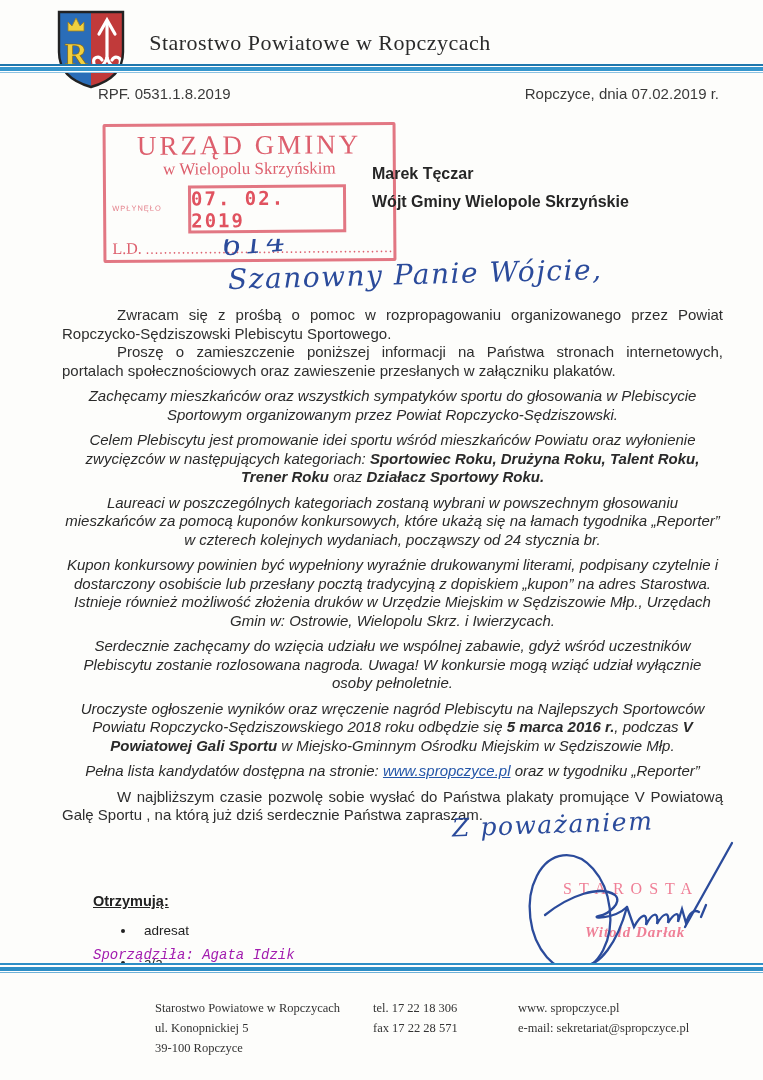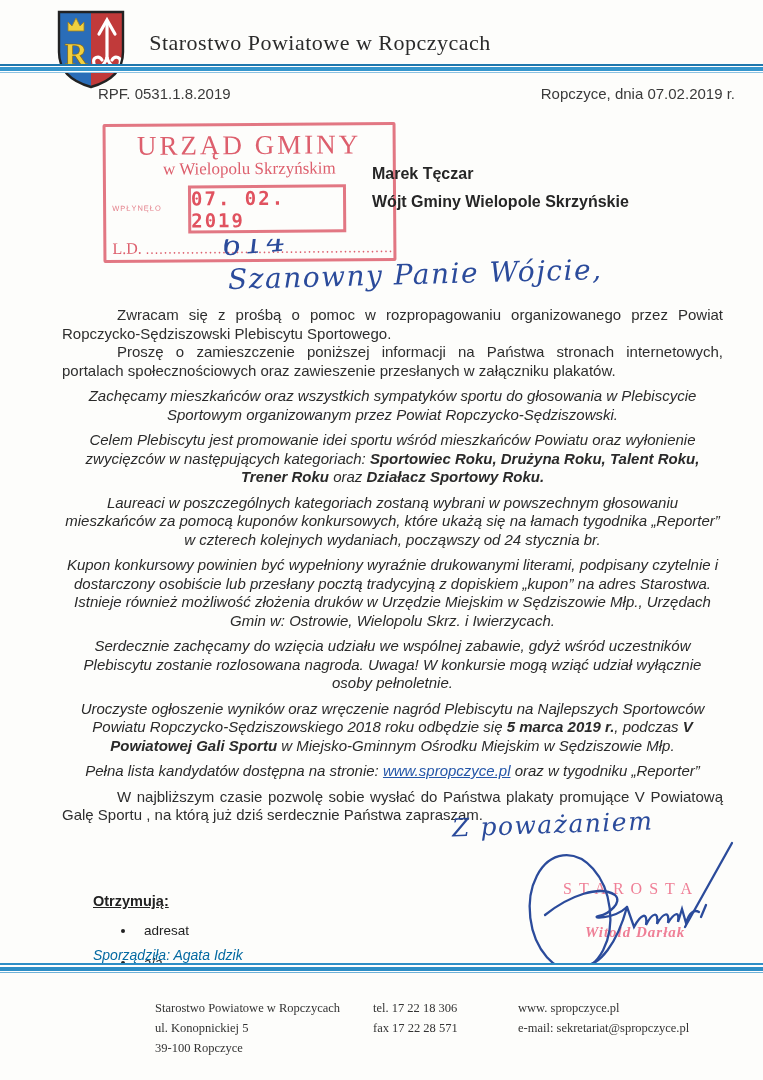--- a/index.html
+++ b/index.html
@@ -32,21 +32,21 @@
     background:linear-gradient(to bottom,
       #2d8ec6 0,#2d8ec6 2px,
       #ffffff 2px,#ffffff 4px,
       #2d8ec6 4px,#2d8ec6 8px,
       #ffffff 8px,#ffffff 9px,
       #6fb2d8 9px,#6fb2d8 10px,
       transparent 10px);
   }
   .ref-row{position:absolute;top:85px;left:0;width:763px;font-size:15px;color:#3a3a3a;}
   .ref-number{position:absolute;left:98px;}
-  .place-date{position:absolute;right:28px;}
+  .place-date{position:absolute;right:44px;}
   
   .stamp{
     position:absolute;left:103px;top:123px;width:287px;height:133px;
     border:3px solid rgba(221,95,109,.85);border-radius:2px;
     color:#dd5f6d;transform:rotate(-.4deg);
     font-family:"Liberation Serif","DejaVu Serif",serif;
   }
   .stamp-office{font-size:27px;letter-spacing:3px;text-align:center;margin-top:4px;}
   .stamp-loc{font-size:17px;text-align:center;margin-top:-2px;}
   .stamp-mid{position:relative;height:48px;margin-top:6px;}
@@ -97,21 +97,21 @@
     position:absolute;left:585px;top:924px;font-size:15px;font-weight:bold;font-style:italic;
     color:#ef7f96;font-family:"Liberation Serif","DejaVu Serif",serif;letter-spacing:1px;
   }
   .sig-strokes{position:absolute;left:515px;top:815px;width:250px;height:170px;}
   
   .distribution{position:absolute;left:93px;top:893px;font-family:Liberation Sans, sans-serif;color:#222;}
   .dist-label{font-size:14.5px;font-weight:bold;text-decoration:underline;}
   .dist-list{margin:4px 0 0 30px;padding:0;font-size:13.5px;line-height:1.4;}
   .dist-list li{margin:13px;padding-left:8px;}
   .prepared{position:absolute;left:93px;top:947px;font-size:14px;font-style:italic;
-    font-family:Liberation Sans, sans-serif;color:#0369a1;}
+    font-family:Liberation Mono, monospace;color:#a21caf;}
   
   .footer{position:absolute;top:998px;left:0;width:763px;font-family:"Liberation Serif","DejaVu Serif",serif;
     font-size:12.5px;line-height:1.6;color:#333;}
   .footer .col{position:absolute;top:0;}
   .f-address{left:155px;}
   .f-contact{left:373px;}
   .f-online{left:518px;}
 </style>
 </head>
 <body>
@@ -171,21 +171,21 @@
   <div class="hand greeting">Szanowny Panie Wójcie,</div>
 
   <div class="body-text">
     <p class="no-gap">Zwracam się z prośbą o pomoc w rozpropagowaniu organizowanego przez Powiat Ropczycko-Sędziszowski Plebiscytu Sportowego.</p>
     <p>Proszę o zamieszczenie poniższej informacji na Państwa stronach internetowych, portalach społecznościowych oraz zawieszenie przesłanych w załączniku plakatów.</p>
     <p class="it">Zachęcamy mieszkańców oraz wszystkich sympatyków sportu do głosowania w Plebiscycie Sportowym organizowanym przez Powiat Ropczycko-Sędziszowski.</p>
     <p class="it"><span>Celem Plebiscytu jest promowanie idei sportu wśród mieszkańców Powiatu oraz wyłonienie zwycięzców w następujących kategoriach: </span><strong>Sportowiec Roku, Drużyna Roku, Talent Roku, Trener Roku</strong><span> oraz </span><strong>Działacz Sportowy Roku.</strong></p>
     <p class="it">Laureaci w poszczególnych kategoriach zostaną wybrani w powszechnym głosowaniu mieszkańców za pomocą kuponów konkursowych, które ukażą się na łamach tygodnika „Reporter” w czterech kolejnych wydaniach, począwszy od 24 stycznia br.</p>
     <p class="it">Kupon konkursowy powinien być wypełniony wyraźnie drukowanymi literami, podpisany czytelnie i dostarczony osobiście lub przesłany pocztą tradycyjną z dopiskiem „kupon” na adres Starostwa. Istnieje również możliwość złożenia druków w Urzędzie Miejskim w Sędziszowie Młp., Urzędach Gmin w: Ostrowie, Wielopolu Skrz. i Iwierzycach.</p>
     <p class="it">Serdecznie zachęcamy do wzięcia udziału we wspólnej zabawie, gdyż wśród uczestników Plebiscytu zostanie rozlosowana nagroda. Uwaga! W konkursie mogą wziąć udział wyłącznie osoby pełnoletnie.</p>
-    <p class="it"><span>Uroczyste ogłoszenie wyników oraz wręczenie nagród Plebiscytu na Najlepszych Sportowców Powiatu Ropczycko-Sędziszowskiego 2018 roku odbędzie się </span><strong>5 marca 2019 r.</strong><span>, podczas </span><strong>V Powiatowej Gali Sportu</strong><span> w Miejsko-Gminnym Ośrodku Miejskim w Sędziszowie Młp.</span></p>
+    <p class="it"><span>Uroczyste ogłoszenie wyników oraz wręczenie nagród Plebiscytu na Najlepszych Sportowców Powiatu Ropczycko-Sędziszowskiego 2018 roku odbędzie się </span><strong>5 marca 2016 r.</strong><span>, podczas </span><strong>V Powiatowej Gali Sportu</strong><span> w Miejsko-Gminnym Ośrodku Miejskim w Sędziszowie Młp.</span></p>
     <p class="it"><span>Pełna lista kandydatów dostępna na stronie: </span><a class="doc-link">www.spropczyce.pl</a><span> oraz w tygodniku „Reporter”</span></p>
     <p>W najbliższym czasie pozwolę sobie wysłać do Państwa plakaty promujące V Powiatową Galę Sportu , na którą już dziś serdecznie Państwa zapraszam.</p>
   </div>
 
   <div class="hand closing-hand">Z poważaniem</div>
 
   <div class="sig-title">STAROSTA</div>
   <div class="sig-name">Witold Darłak</div>
 
   <svg class="sig-strokes" viewBox="0 0 250 170">

